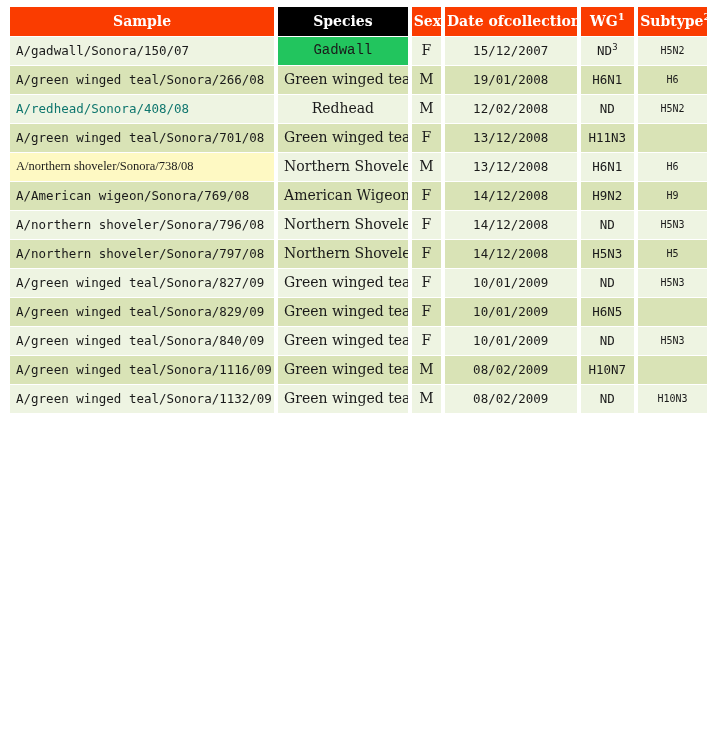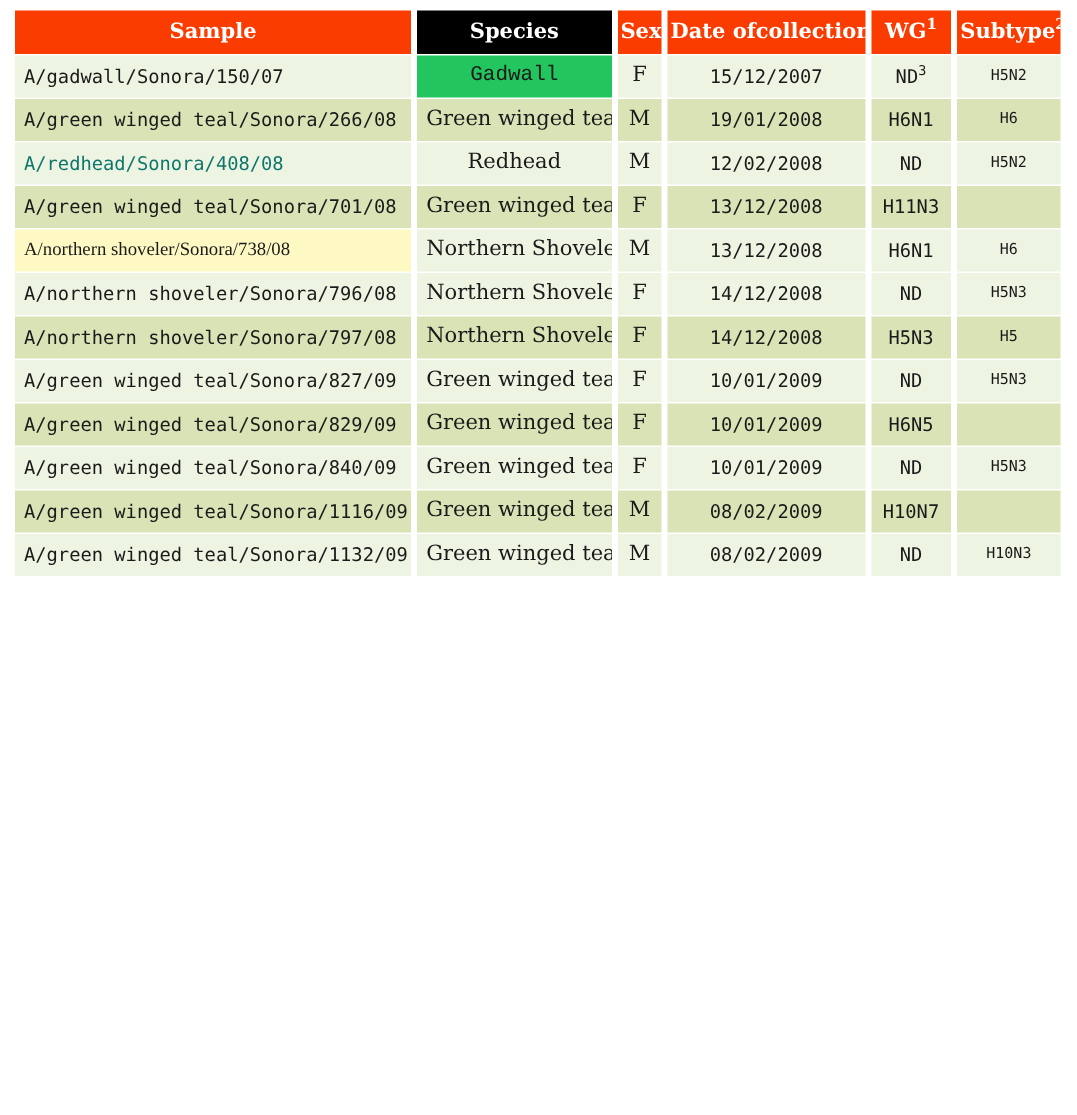--- a/index.html
+++ b/index.html
@@ -139,20 +139,28 @@
           <td class="col-subtype" style="background: rgb(217, 227, 182); color: rgb(26, 26, 26);"><span>&nbsp;</span></td>
         </tr>
         <tr class="row-light">
           <td class="col-sample" style="background: #fef9c3; color: rgb(26, 26, 26); font-family: Liberation Serif, serif;"><span>A/northern shoveler/Sonora/738/08</span></td>
           <td class="col-species" style="background: rgb(238, 244, 226); color: rgb(26, 26, 26);"><span>Northern Shoveler</span></td>
           <td class="col-sex" style="background: rgb(238, 244, 226); color: rgb(26, 26, 26);"><span>M</span></td>
           <td class="col-date" style="background: rgb(238, 244, 226); color: rgb(26, 26, 26);"><span>13/12/2008</span></td>
           <td class="col-wg" style="background: rgb(238, 244, 226); color: rgb(26, 26, 26);"><span>H6N1</span></td>
           <td class="col-subtype" style="background: rgb(238, 244, 226); color: rgb(26, 26, 26);"><span>H6</span></td>
         </tr>
+        <tr class="row-dark">
+          <td class="col-sample" style="background: rgb(217, 227, 182); color: rgb(26, 26, 26);"><span>A/American wigeon/Sonora/769/08</span></td>
+          <td class="col-species" style="background: rgb(217, 227, 182); color: rgb(26, 26, 26);"><span>American Wigeon</span></td>
+          <td class="col-sex" style="background: rgb(217, 227, 182); color: rgb(26, 26, 26);"><span>F</span></td>
+          <td class="col-date" style="background: rgb(217, 227, 182); color: rgb(26, 26, 26);"><span>14/12/2008</span></td>
+          <td class="col-wg" style="background: rgb(217, 227, 182); color: rgb(26, 26, 26);"><span>H9N2</span></td>
+          <td class="col-subtype" style="background: rgb(217, 227, 182); color: rgb(26, 26, 26);"><span>H9</span></td>
+        </tr>
         <tr class="row-light">
           <td class="col-sample" style="background: rgb(238, 244, 226); color: rgb(26, 26, 26);"><span>A/northern shoveler/Sonora/796/08</span></td>
           <td class="col-species" style="background: rgb(238, 244, 226); color: rgb(26, 26, 26);"><span>Northern Shoveler</span></td>
           <td class="col-sex" style="background: rgb(238, 244, 226); color: rgb(26, 26, 26);"><span>F</span></td>
           <td class="col-date" style="background: rgb(238, 244, 226); color: rgb(26, 26, 26);"><span>14/12/2008</span></td>
           <td class="col-wg" style="background: rgb(238, 244, 226); color: rgb(26, 26, 26);"><span>ND</span></td>
           <td class="col-subtype" style="background: rgb(238, 244, 226); color: rgb(26, 26, 26);"><span>H5N3</span></td>
         </tr>
         <tr class="row-dark">
           <td class="col-sample" style="background: rgb(217, 227, 182); color: rgb(26, 26, 26);"><span>A/northern shoveler/Sonora/797/08</span></td>

